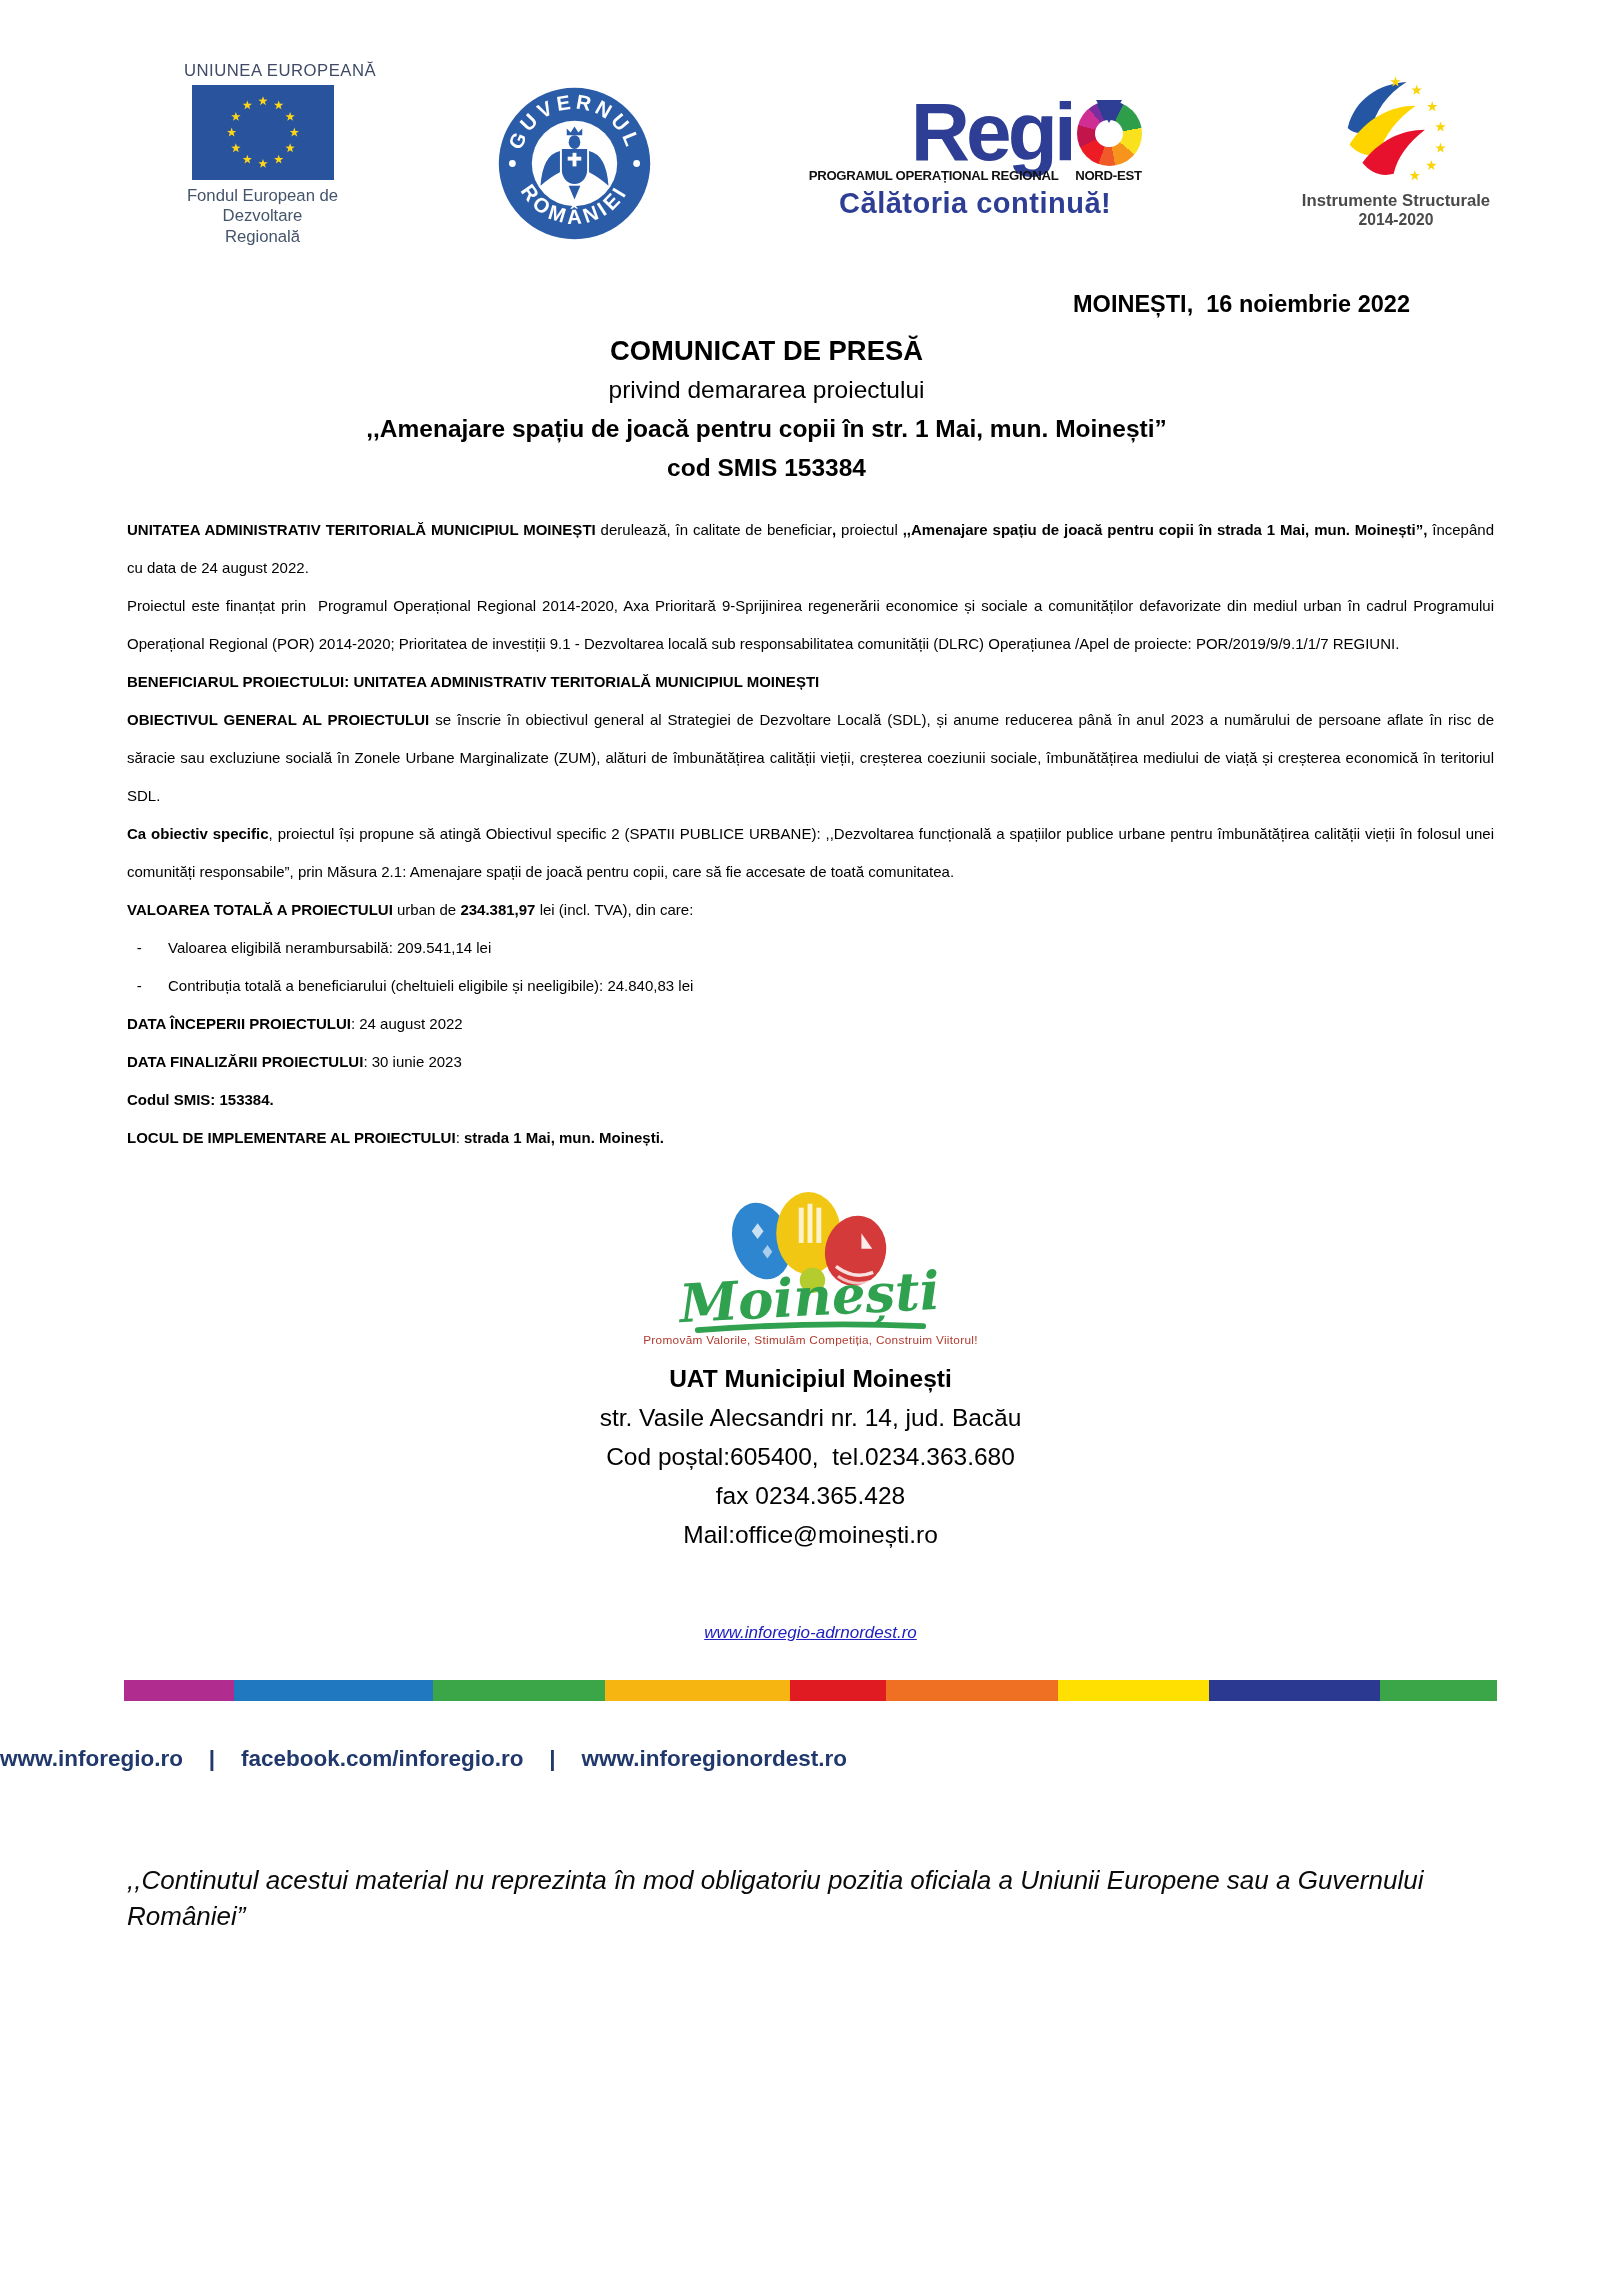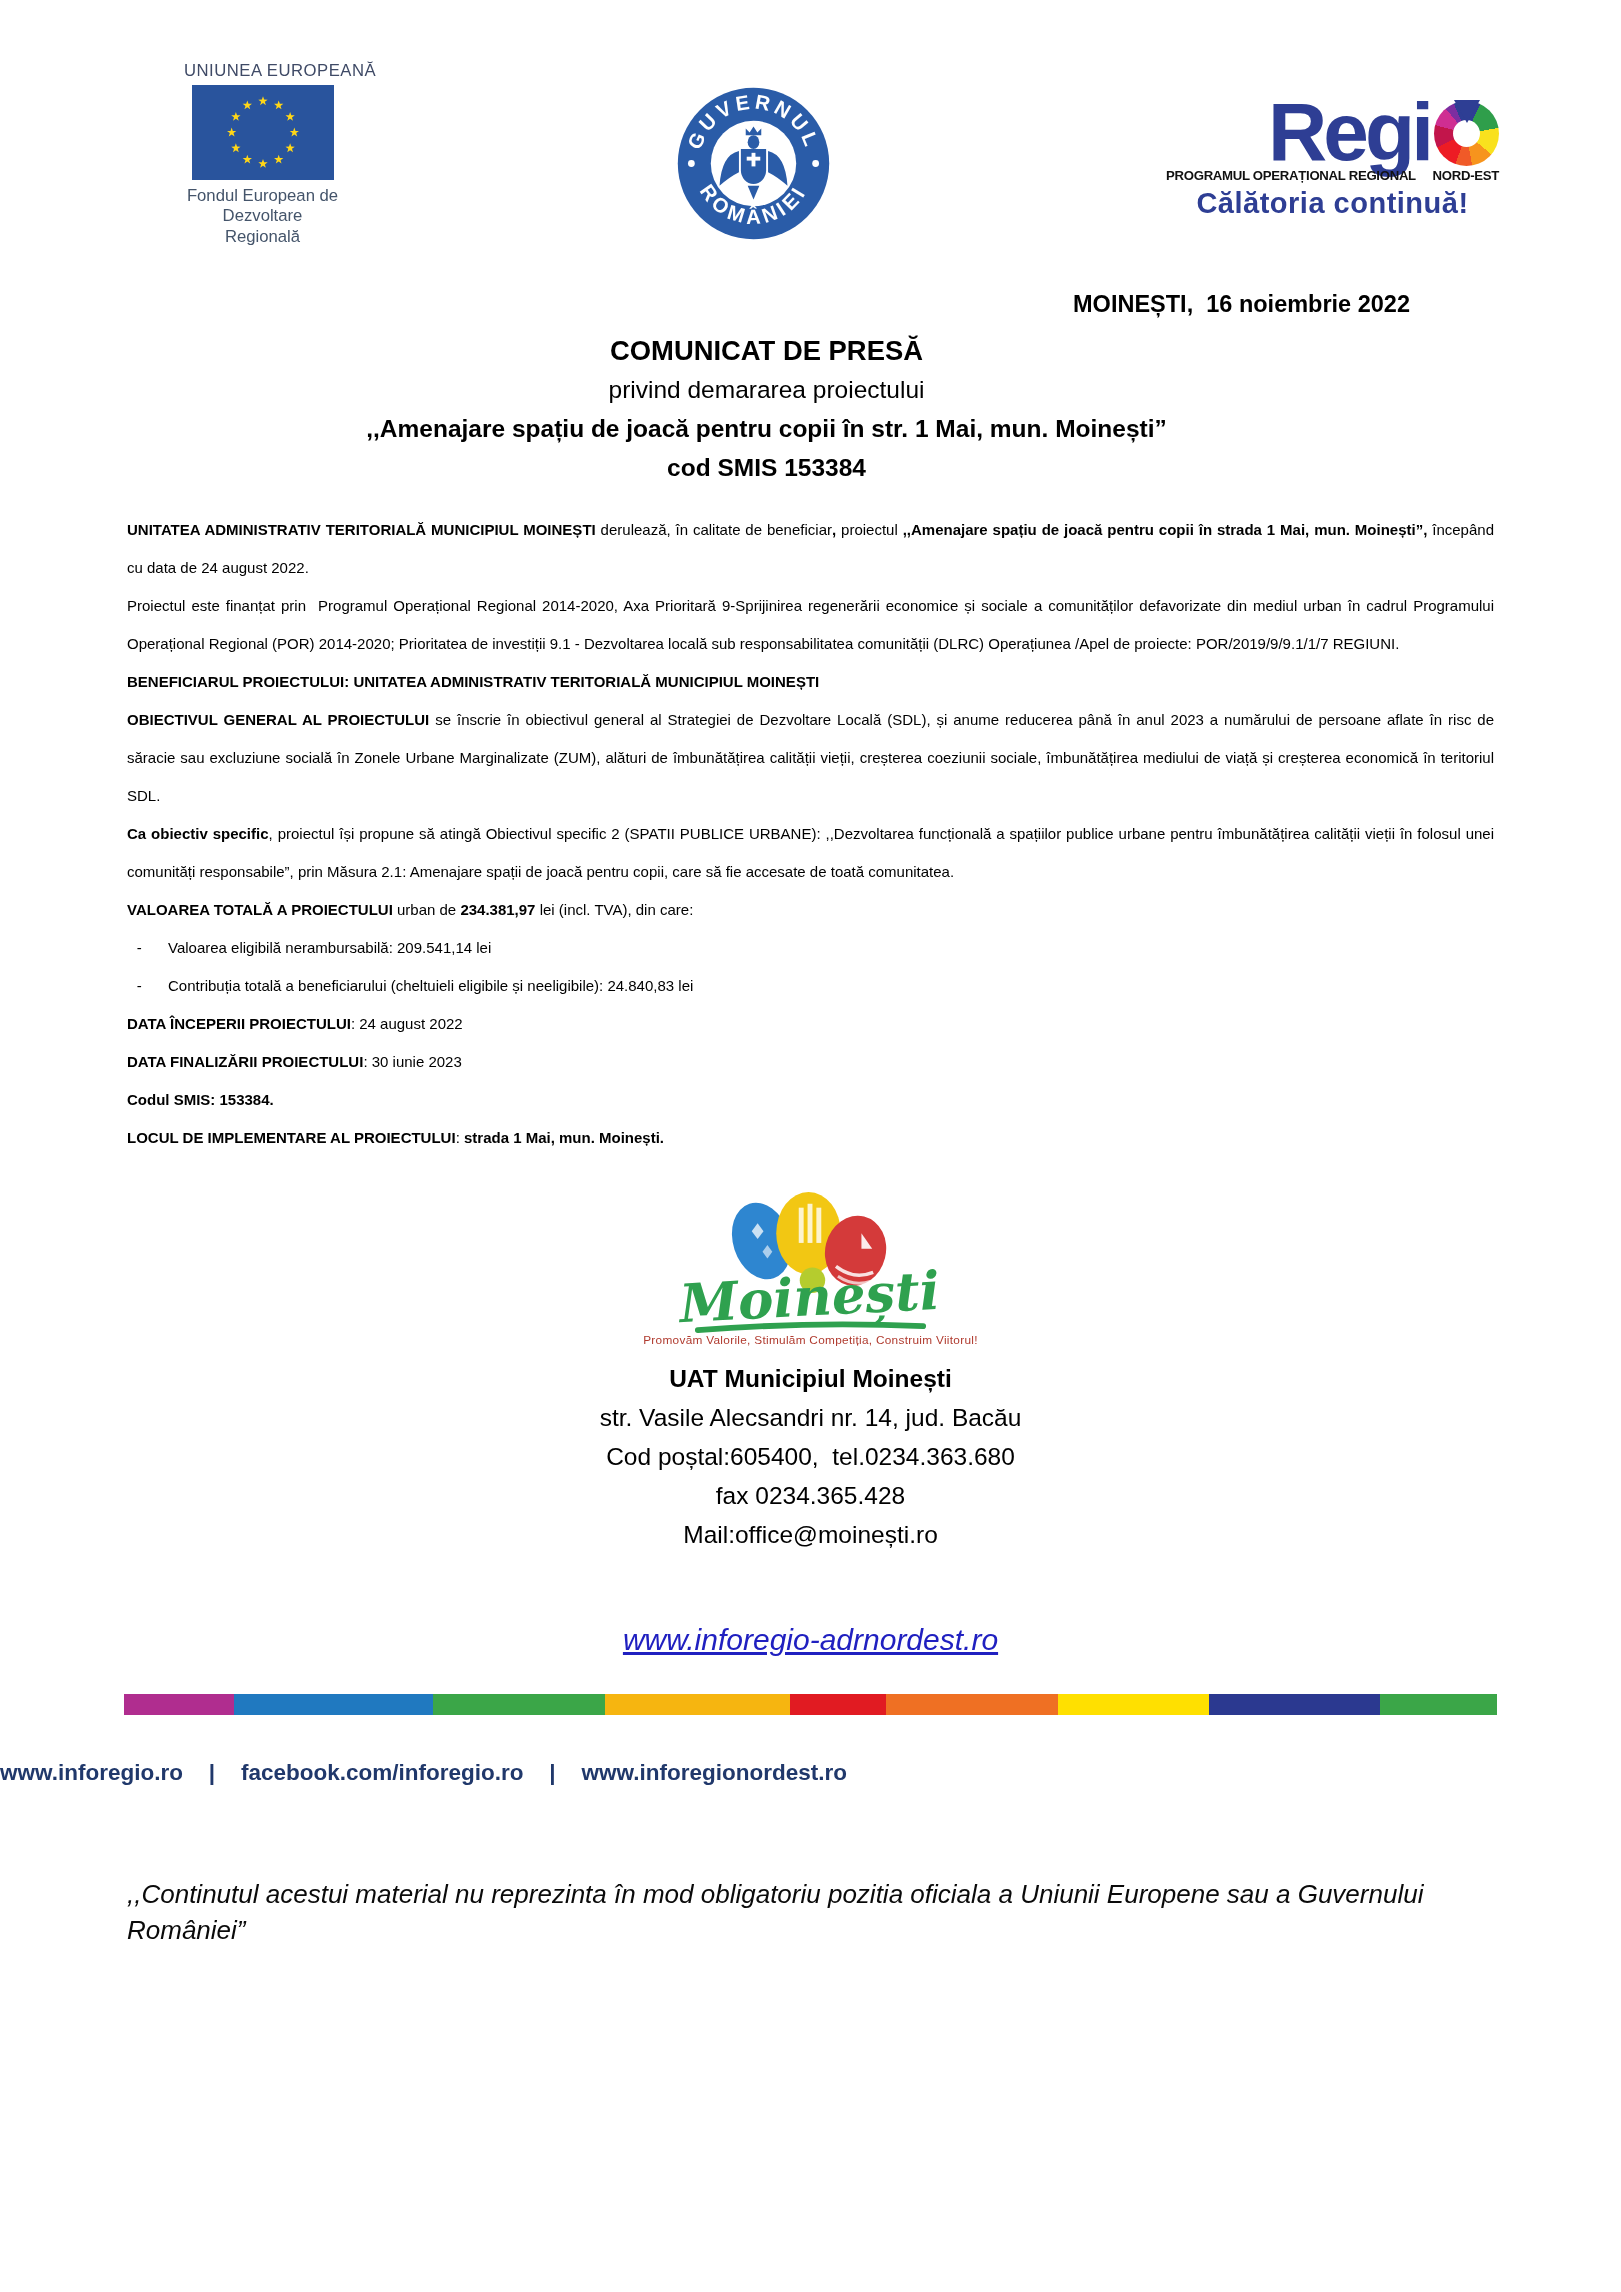--- a/index.html
+++ b/index.html
@@ -64,21 +64,21 @@
 
   
   .moinesti { text-align:center; margin-top:33px; }
   .m-logo { display:block; margin:0 auto; }
   .m-tagline { font-size:11.8px; color:#b03a2e; margin-top:-3.9px; letter-spacing:0.3px; }
   .m-org { font-size:24.5px; font-weight:bold; margin-top:11.8px; line-height:39px; }
   .m-line { font-size:24.5px; line-height:39px; }
 
   
   .weblink-wrap { text-align:center; margin-top:69px; }
-  .weblink { font-size:30px; font-style:italic; color:#2020c0; text-decoration:underline; cursor:pointer; }
+  .weblink { font-size:17px; font-style:italic; color:#2020c0; text-decoration:underline; cursor:pointer; }
   .stripe {
     height:21.6px; margin:37px 124px 0 124px;
     background:linear-gradient(90deg,
       #b02d8f 0 8%, #2079c0 8% 22.5%, #3ba648 22.5% 35%, #f6b510 35% 48.5%,
       #e11b22 48.5% 55.5%, #ef7023 55.5% 68%, #ffe000 68% 79%,
       #2b3990 79% 91.5%, #3ba648 91.5% 100%);
   }
   .footer-links { margin-top:45px; text-align:left; font-size:22.5px; font-weight:bold; color:#20386b; }
   .footer-links a { color:#20386b; text-decoration:none; cursor:pointer; }
   .footer-links .sep { margin:0 19.6px; }
@@ -153,20 +153,39 @@
             <span class="wheel-notch"></span>
           </span>
       </div>
       <div class="regio-mid">
         <span>PROGRAMUL OPERAȚIONAL REGIONAL</span>
         <span>NORD-EST</span>
       </div>
       <div class="regio-tag">Călătoria continuă!</div>
     </div>
 
+    <div class="logo-is">
+      <svg width="147" height="116" viewBox="0 0 160 122">
+        <defs>
+          <polygon id="st2" points="0,-6 -1.4,-1.9 -5.7,-1.9 -2.3,0.7 -3.5,4.9 0,2.4 3.5,4.9 2.3,0.7 5.7,-1.9 1.4,-1.9" fill="#f8d408"></polygon>
+        </defs>
+        <path d="M28,62 C36,30 62,14 92,12 C70,26 58,44 54,64 C44,70 34,68 28,62 Z" fill="#2456a4"></path>
+        <path d="M30,80 C48,52 74,38 102,38 C82,52 68,70 62,90 C50,94 38,90 30,80 Z" fill="#ffd500"></path>
+        <path d="M44,100 C62,76 86,64 112,64 C94,78 82,94 78,112 C64,116 52,110 44,100 Z" fill="#e8112d"></path>
+        <use href="#st2" x="80" y="12"></use>
+          <use href="#st2" x="103" y="21"></use>
+        <use href="#st2" x="120" y="39"></use>
+          <use href="#st2" x="129" y="61"></use>
+        <use href="#st2" x="129" y="84"></use>
+          <use href="#st2" x="119" y="103"></use>
+        <use href="#st2" x="101" y="114"></use>
+      </svg>
+      <div class="is-line1">Instrumente Structurale</div>
+      <div class="is-line2">2014-2020</div>
+    </div>
 
   </header>
 
   <div class="date-line keep-space">MOINEȘTI,  16 noiembrie 2022</div>
 
   <div class="title-block">
     <div class="doc-title">COMUNICAT DE PRESĂ</div>
     <div class="doc-sub">privind demararea proiectului</div>
     <div class="doc-sub bold">,,Amenajare spațiu de joacă pentru copii în str. 1 Mai, mun. Moinești”</div>
     <div class="doc-sub bold">cod SMIS 153384</div>

